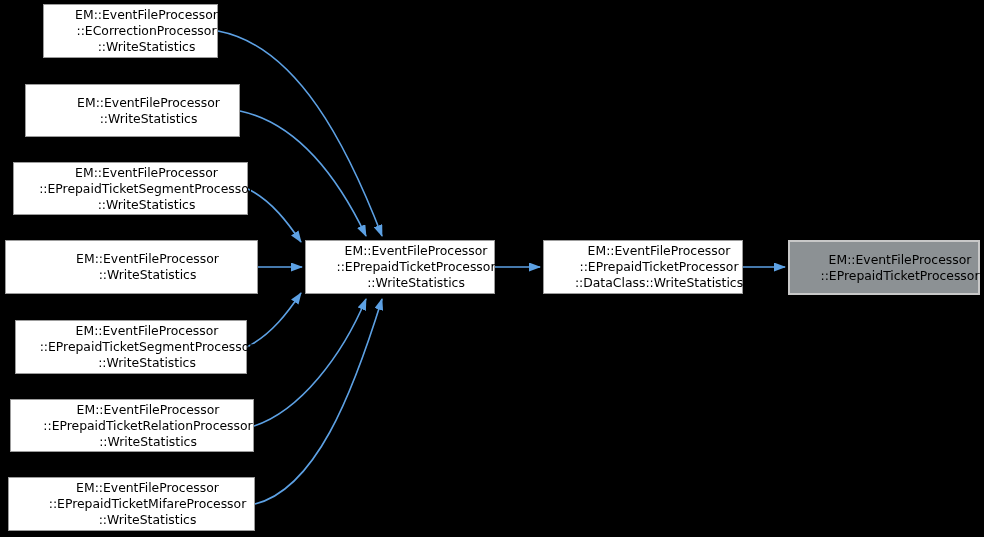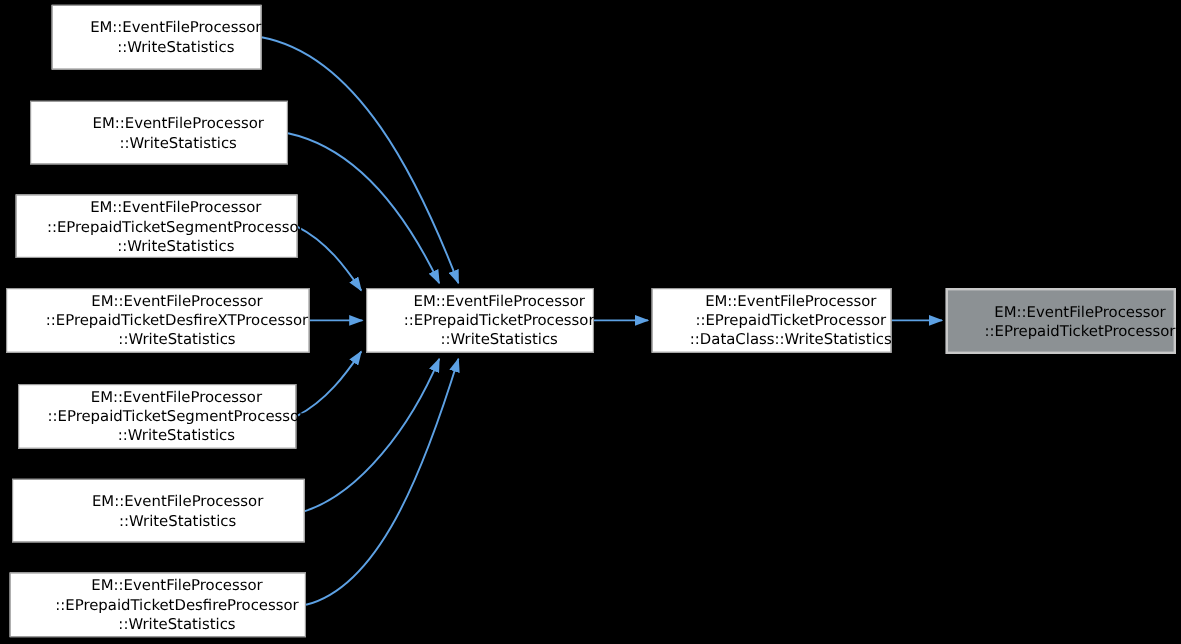--- a/index.html
+++ b/index.html
@@ -65,54 +65,55 @@
     <path class="edge" d="M258,267 L302,267" marker-end="url(#arrow)"></path>
     <path class="edge" d="M247,347 C272,334 288,312 301,293" marker-end="url(#arrow)"></path>
     <path class="edge" d="M254,426 C300,411 342,356 366,299" marker-end="url(#arrow)"></path>
     <path class="edge" d="M255,504 C315,489 352,396 382,299" marker-end="url(#arrow)"></path>
     <path class="edge" d="M495,267 L540,267" marker-end="url(#arrow)"></path>
     <path class="edge" d="M743,267 L785,267" marker-end="url(#arrow)"></path>
   </svg>
 
   <div class="node" style="left:43px; top:4px; width:175px; height:54px;">
     <div class="nline">EM::EventFileProcessor</div>
+    <div class="nline">::ECorrectionProcessor</div>
     <div class="nline">::WriteStatistics</div>
   </div>
 
   <div class="node" style="left:25px; top:84px; width:215px; height:53px;">
     <div class="nline">EM::EventFileProcessor</div>
     <div class="nline">::WriteStatistics</div>
   </div>
 
   <div class="node" style="left:13px; top:162px; width:235px; height:53px;">
     <div class="nline">EM::EventFileProcessor</div>
     <div class="nline">::EPrepaidTicketSegmentProcessor</div>
     <div class="nline">::WriteStatistics</div>
   </div>
 
   <div class="node" style="left:5px; top:240px; width:253px; height:54px;">
     <div class="nline">EM::EventFileProcessor</div>
-    <div class="nline">::EPrepaidTicketDesfireXTProcessor</div>
     <div class="nline">::WriteStatistics</div>
   </div>
 
   <div class="node" style="left:15px; top:320px; width:232px; height:54px;">
     <div class="nline">EM::EventFileProcessor</div>
     <div class="nline">::EPrepaidTicketSegmentProcessor</div>
     <div class="nline">::WriteStatistics</div>
   </div>
 
   <div class="node" style="left:10px; top:399px; width:244px; height:53px;">
     <div class="nline">EM::EventFileProcessor</div>
+    <div class="nline">::EPrepaidTicketRelationProcessor</div>
     <div class="nline">::WriteStatistics</div>
   </div>
 
   <div class="node" style="left:8px; top:477px; width:247px; height:54px;">
     <div class="nline">EM::EventFileProcessor</div>
-    <div class="nline">::EPrepaidTicketDesfireProcessor</div>
+    <div class="nline">::EPrepaidTicketMifareProcessor</div>
     <div class="nline">::WriteStatistics</div>
   </div>
 
   <div class="node" style="left:305px; top:240px; width:190px; height:54px;">
     <div class="nline">EM::EventFileProcessor</div>
     <div class="nline">::EPrepaidTicketProcessor</div>
     <div class="nline">::WriteStatistics</div>
   </div>
 
   <div class="node" style="left:543px; top:240px; width:200px; height:54px;">

